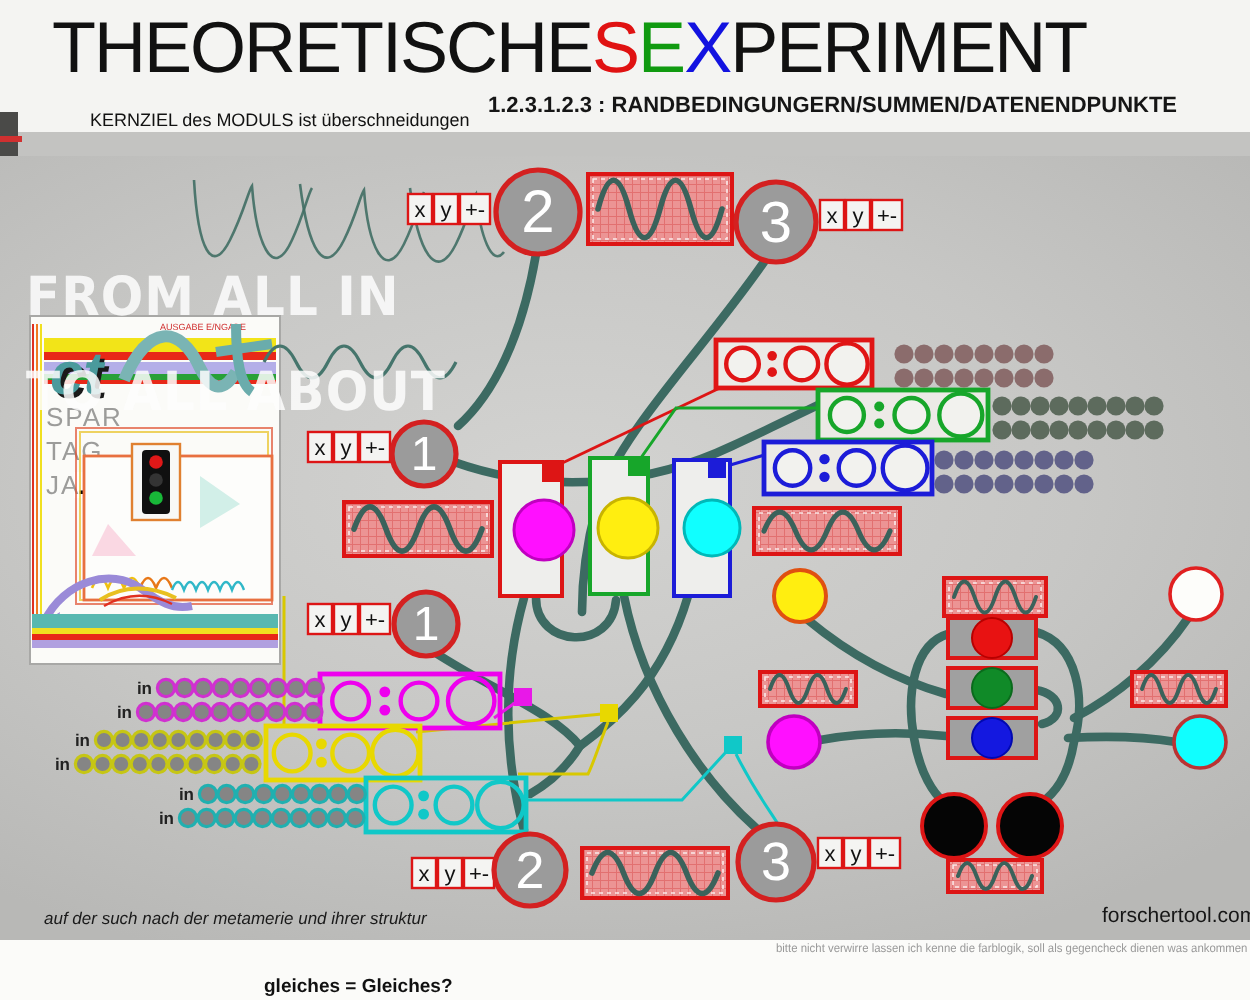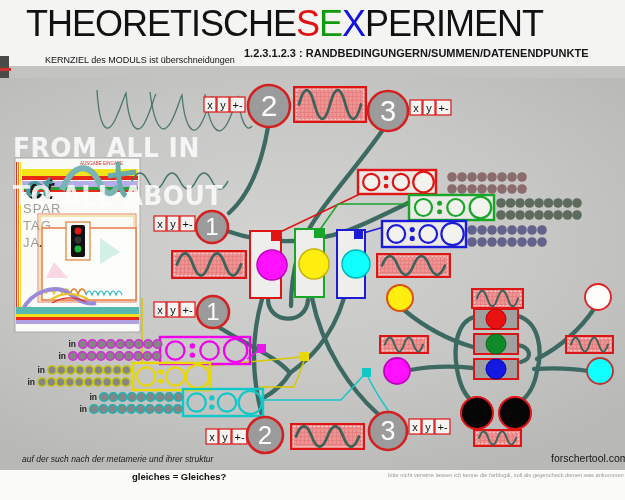--- a/index.html
+++ b/index.html
@@ -16,21 +16,21 @@
   #red-bar{left:0;top:68px;width:11px;height:3px;background:#d03030;z-index:3;}
   
   #title{left:26px;top:3px;font-size:36px;letter-spacing:-1px;color:#111;white-space:nowrap;z-index:3;font-weight:400;}
   #title .s{color:#e01212;} #title .e{color:#109a10;} #title .x{color:#1212e0;}
   #subtitle{left:244px;top:47px;font-size:11px;font-weight:700;color:#161616;z-index:3;white-space:nowrap;text-align:center;}
   #intro{left:45px;top:55px;font-size:9px;line-height:11.5px;color:#111;z-index:3;}
   #slogan{left:13px;top:113px;font-size:25px;line-height:22px;font-weight:800;
       font-family:"DejaVu Sans",sans-serif;color:rgba(253,253,253,0.85);
       letter-spacing:.5px;transform:scaleY(1.08);transform-origin:left top;z-index:5;white-space:pre-line;}
   #tagline{left:22px;top:454px;font-size:8.5px;color:#1a1a1a;z-index:3;font-style:italic;}
-  #question{left:132px;top:471px;font-size:9.5px;font-weight:700;color:#111;z-index:3;}
+  #question{left:132px;top:488px;font-size:9.5px;font-weight:700;color:#111;z-index:3;}
   #website{left:551px;top:452px;font-size:10.5px;color:#161616;z-index:3;}
   #disclaimer{left:388px;top:472px;width:236px;font-size:6px;color:#999;z-index:3;
       transform:scaleX(.95);transform-origin:left top;white-space:nowrap;}
   svg#diagram{left:0;top:0;z-index:2;}
   svg text{font-family:"Liberation Sans",sans-serif;}
   .tl{fill:none;stroke:#3c6a62;stroke-width:4.3;stroke-linecap:round;}
   .arc{fill:none;stroke:rgba(64,110,100,.9);stroke-width:1.3;}
   .cl{fill:none;stroke-width:1.5;}
   .node{fill:#9b9b9b;stroke:#d42020;stroke-width:2.6;}
   .nodenum{fill:#ffffff;text-anchor:middle;}

